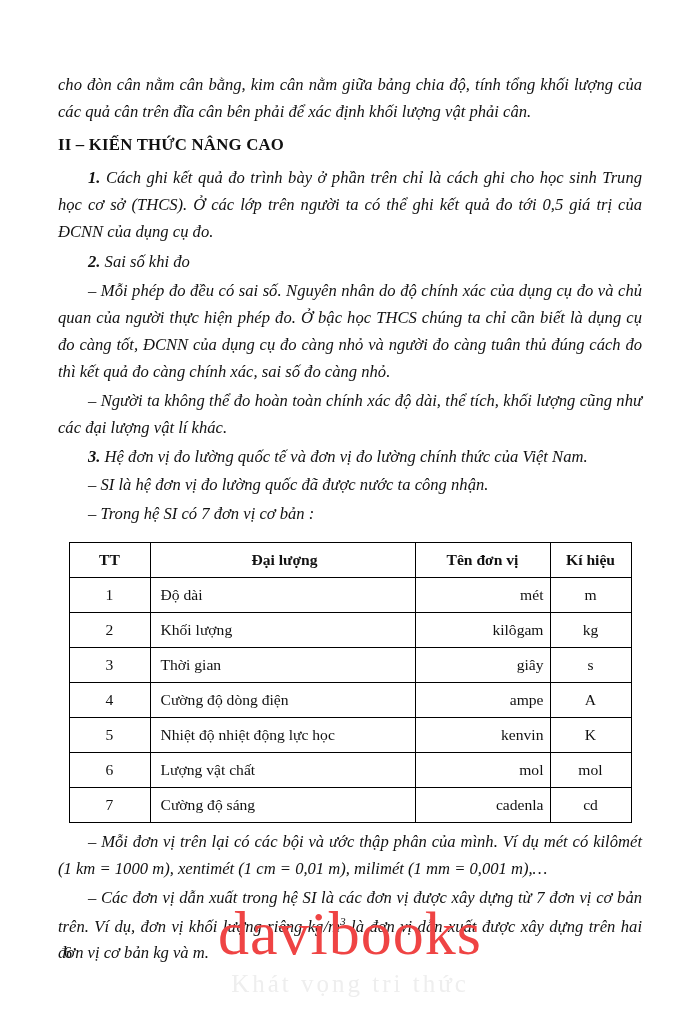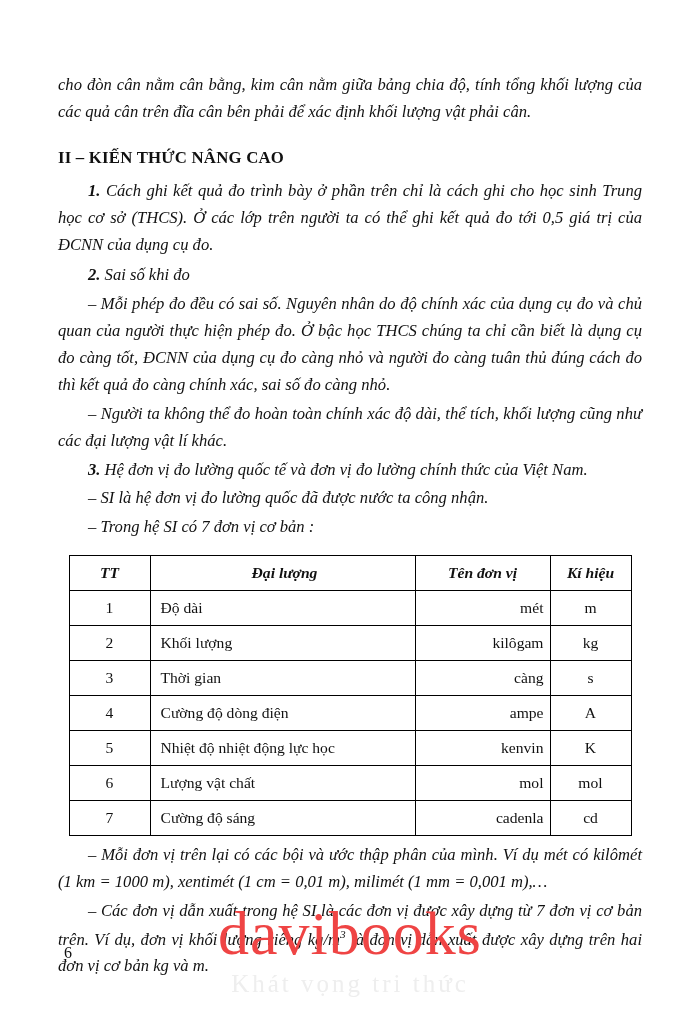--- a/index.html
+++ b/index.html
@@ -28,21 +28,21 @@
     text-align: justify;
     margin: 0 0 2px 0;
     font-style: italic;
   }
   .para.indent {
     text-indent: 30px;
   }
   .section-heading {
     font-size: 16.8px;
     font-weight: bold;
-    margin: 14px 0 10px 0;
+    margin: 1px 0 10px 0;
     letter-spacing: 0.2px;
   }
   .num-lead {
     font-weight: bold;
   }
   .spacer-sm { height: 6px; }
   .spacer-xs { height: 2px; }
 
   table.units {
     border-collapse: collapse;
@@ -53,21 +53,20 @@
   table.units td, table.units th {
     border: 1px solid #000000;
     font-size: 15.6px;
     padding: 4px 6px;
     height: 26px;
     vertical-align: middle;
   }
   table.units th {
     font-weight: bold;
     text-align: center;
-    font-style: italic;
   }
   .col-tt { width: 68px; text-align: center; }
   .col-qty { width: 248px; text-align: left; padding-left: 10px !important; }
   .col-unit { width: 122px; text-align: right; }
   .col-sym { width: 68px; text-align: center; }
 
   sup { font-size: 0.68em; vertical-align: super; }
 
   .page-number {
     position: absolute;
@@ -146,21 +145,21 @@
       </tr>
       <tr>
         <td class="col-tt">2</td>
         <td class="col-qty">Khối lượng</td>
         <td class="col-unit">kilôgam</td>
         <td class="col-sym">kg</td>
       </tr>
       <tr>
         <td class="col-tt">3</td>
         <td class="col-qty">Thời gian</td>
-        <td class="col-unit">càng</td>
+        <td class="col-unit">giây</td>
         <td class="col-sym">s</td>
       </tr>
       <tr>
         <td class="col-tt">4</td>
         <td class="col-qty">Cường độ dòng điện</td>
         <td class="col-unit">ampe</td>
         <td class="col-sym">A</td>
       </tr>
       <tr>
         <td class="col-tt">5</td>

